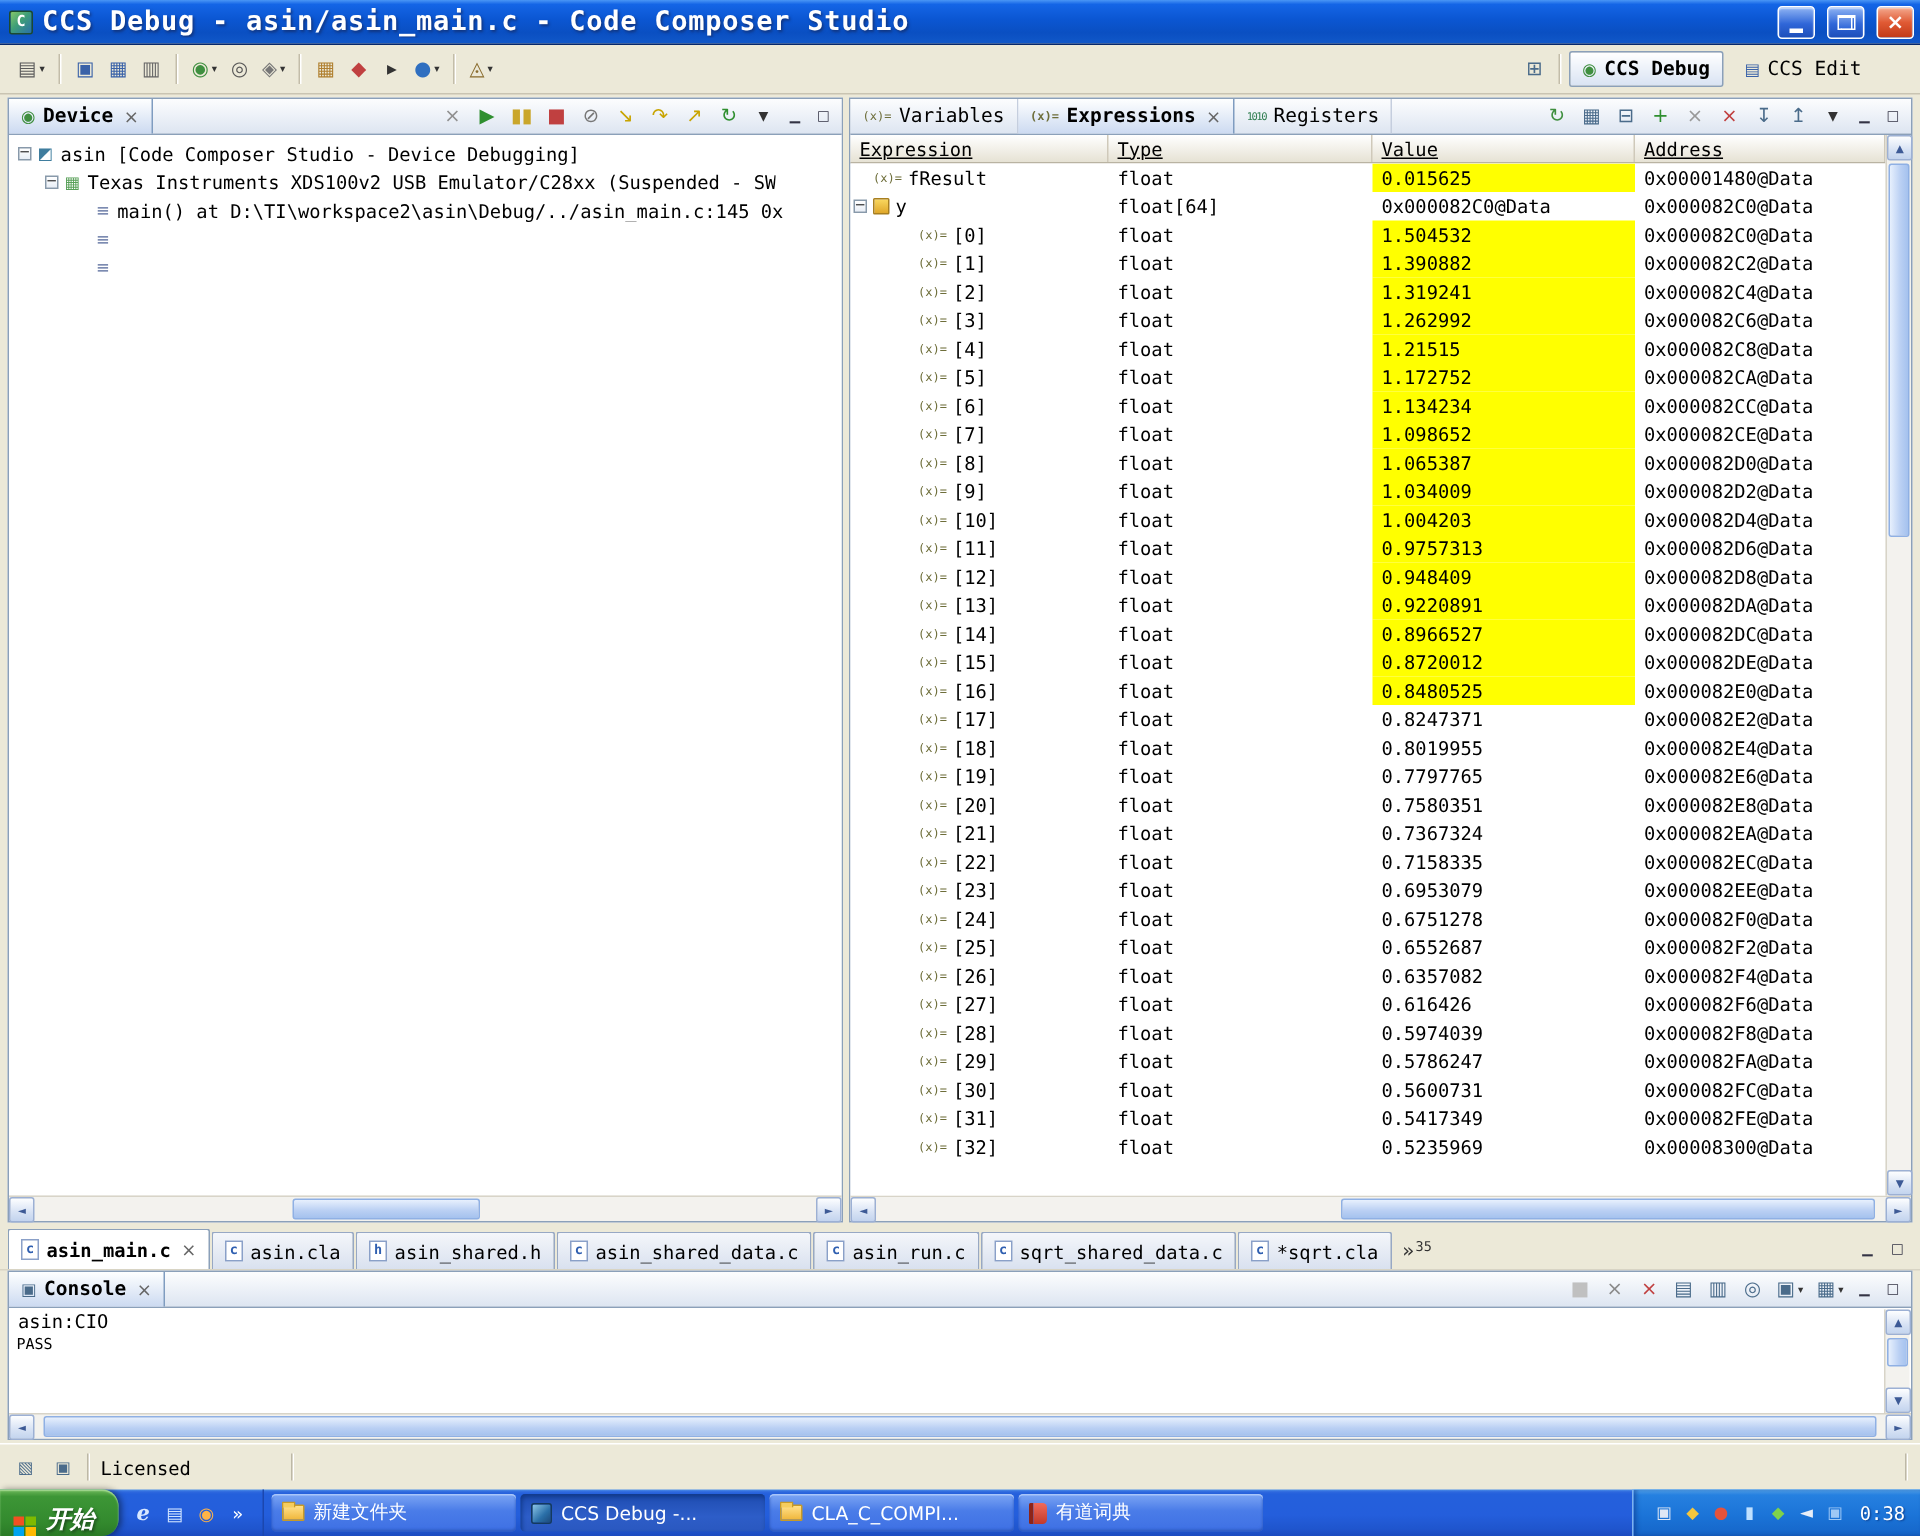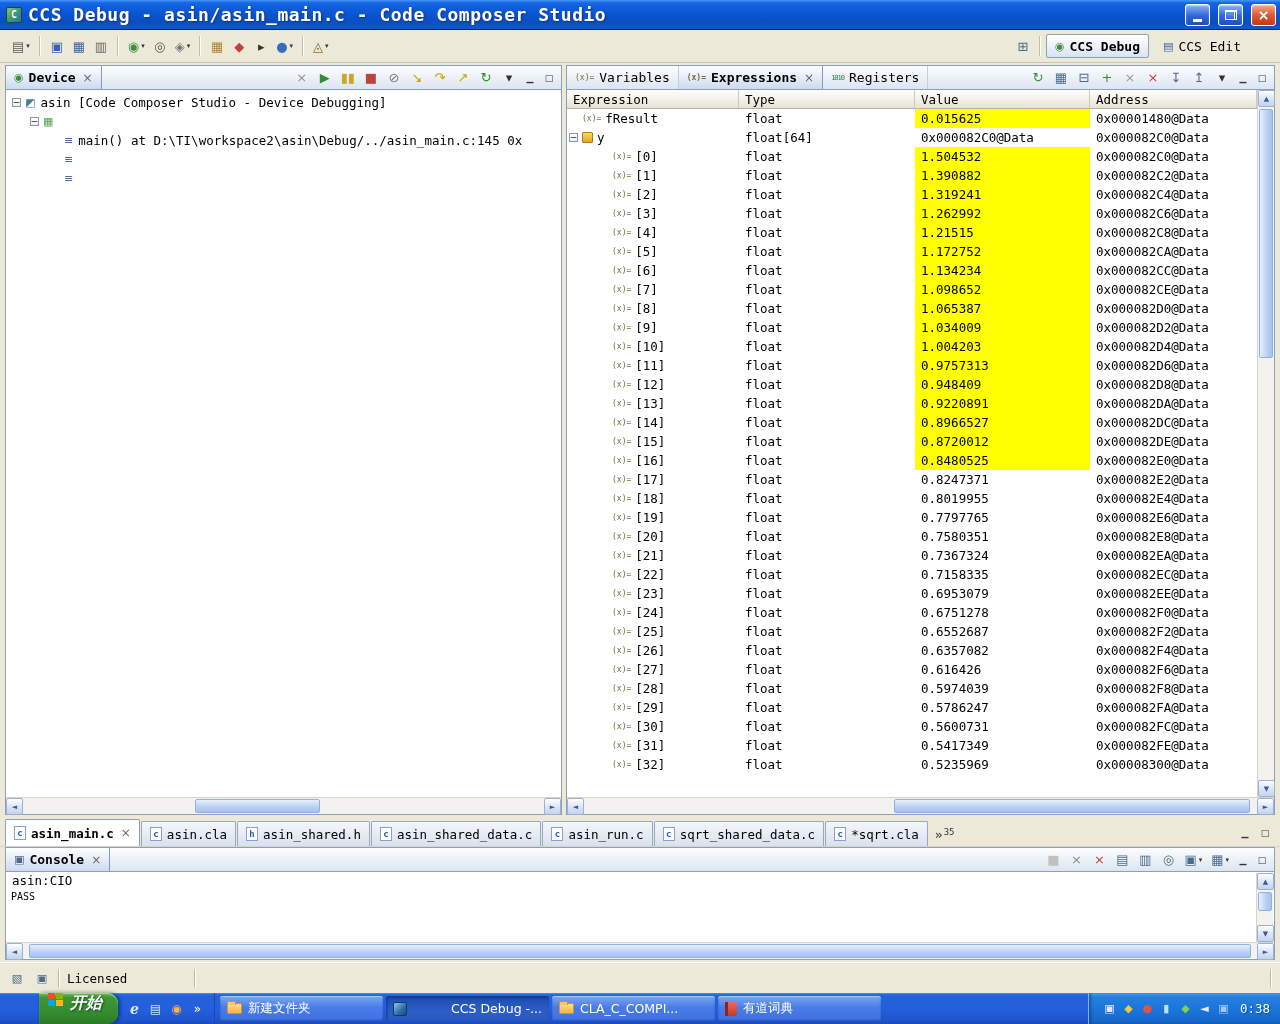--- a/index.html
+++ b/index.html
@@ -70,21 +70,21 @@
     font-family:"DejaVu Sans",sans-serif;}
   .exp-slot{width:13px;flex:none;}
   .node-icon{font-family:"DejaVu Sans",sans-serif;font-size:11px;margin-right:5px;flex:none;}
   .icon-target{color:#3f7d9e;}
   .icon-device{color:#58a058;}
   .icon-frame{color:#55699a;}
   .node-label{overflow:hidden;white-space:nowrap;}
 
   
   .grid-wrap{flex:1;min-height:0;position:relative;padding-right:17px;display:flex;flex-direction:column;}
-  .grid-header{height:19px;flex:none;display:flex;background:linear-gradient(#ffffff,#e6e2d4);border-bottom:1px solid #b9b3a2;}
+  .grid-header{height:19px;flex:none;display:flex;background:linear-gradient(#ffffff,#e6e2d4);border-bottom:1px solid #b9b3a2;text-decoration:underline;}
   .gh-cell{display:flex;align-items:center;padding:0 4px 0 6px;border-right:1px solid #cfc9ba;font-size:12.5px;overflow:hidden;white-space:nowrap;}
   .col-expr{width:172px;flex:none;}
   .col-type{width:176px;flex:none;}
   .col-value{width:175px;flex:none;}
   .col-addr{flex:1;min-width:0;}
   .grid-body{flex:1;min-height:0;overflow:hidden;background:#fff;}
   .grid-row{height:19px;display:flex;}
   .gr-cell{display:flex;align-items:center;padding:0 4px 0 6px;overflow:hidden;white-space:nowrap;font-size:12.5px;}
   .gr-cell.col-expr{padding-left:2px;}
   .value-hl{background:#ffff00;}
@@ -124,37 +124,37 @@
 
   
   .statusbar{height:31px;flex:none;display:flex;align-items:center;gap:7px;padding:0 8px;background:#ECE9D8;border-top:1px solid #fff;font-size:12.5px;}
   .st-sep{width:0;height:18px;border-left:1px solid #bdb8a6;border-right:1px solid #fff;}
   .st-icon{font-family:"DejaVu Sans",sans-serif;font-size:11px;color:#4a6b8a;width:18px;height:18px;display:flex;align-items:center;justify-content:center;}
   .st-spacer{flex:1;}
 
   
   .taskbar{height:31px;flex:none;display:flex;align-items:stretch;
     background:linear-gradient(#4f91e8 0%,#2e68de 5%,#2460dc 10%,#245edc 55%,#1f55cd 85%,#1b4ac0 100%);}
-  .start-btn{flex:none;display:flex;align-items:flex-start;gap:7px;padding:0 16px 0 9px;border-radius:0 11px 11px 0;
+  .start-btn{flex:none;display:flex;align-items:flex-end;gap:7px;padding:0 16px 0 9px;border-radius:0 11px 11px 0;
     background:linear-gradient(#6fb95a 0%,#3d9636 15%,#338a2e 70%,#2a7a26 100%);
     box-shadow:inset 0 1px 1px #a8da96,2px 0 4px rgba(0,0,0,.45);
     color:#fff;font-weight:bold;font-style:italic;font-size:16px;text-shadow:1px 1px 2px #1d4a1d;
-    font-family:"DejaVu Sans","Liberation Sans",sans-serif;margin-left:39px;}
+    font-family:"DejaVu Sans","Liberation Sans",sans-serif;}
   .win-flag{display:grid;grid-template-columns:7px 7px;grid-template-rows:6px 6px;gap:1px;flex:none;}
   .win-flag span{display:block;}
   .wf1{background:#f25022;}.wf2{background:#7fba00;}.wf3{background:#00a4ef;}.wf4{background:#ffb900;}
   .quick-launch{flex:none;display:flex;align-items:center;gap:4px;padding:0 8px;border-right:1px solid #1b47ae;}
   .ql-icon{width:17px;height:17px;display:flex;align-items:center;justify-content:center;font-size:12px;font-family:"DejaVu Sans",sans-serif;}
   .ql-icon.ie{font-family:"DejaVu Serif","Liberation Serif",serif;font-style:italic;font-weight:bold;font-size:14px;}
   .task-buttons{flex:1;display:flex;align-items:center;gap:3px;padding:4px 5px;overflow:hidden;}
   .task-btn{flex:1;max-width:163px;height:25px;display:flex;align-items:center;gap:6px;padding:0 7px;border-radius:3px;
     background:linear-gradient(#7ca6f4 0%,#4a7ce8 45%,#3e70e4 100%);
     box-shadow:inset 0 1px 0 #a9c6fa,inset 0 -1px 2px #2a55b8;color:#fff;font-size:12.5px;white-space:nowrap;overflow:hidden;
     font-family:"DejaVu Sans","Liberation Sans",sans-serif;}
-  .task-btn.active{background:linear-gradient(#1e4cb0,#2d5dc8 60%,#2a58c0);box-shadow:inset 1px 2px 3px #123a8a;justify-content:space-between;}
+  .task-btn.active{background:linear-gradient(#1e4cb0,#2d5dc8 60%,#2a58c0);box-shadow:inset 1px 2px 3px #123a8a;}
   .ticon-folder{width:15px;height:11px;flex:none;background:linear-gradient(#ffe08a,#f0b73c);border:1px solid #c79a28;border-radius:1px;position:relative;}
   .ticon-folder::before{content:"";position:absolute;top:-3px;left:-1px;width:7px;height:3px;background:#f6cd5e;border:1px solid #c79a28;border-bottom:none;border-radius:1px 1px 0 0;}
   .ticon-ccs{width:14px;height:14px;flex:none;border-radius:2px;background:linear-gradient(135deg,#8ec7e8,#2a6fa8 60%,#1d4a7a);border:1px solid #143a5e;}
   .ticon-dict{width:12px;height:14px;flex:none;background:linear-gradient(#f06a5a,#c23a2a);border-left:3px solid #8e2418;border-radius:1px 3px 3px 1px;}
   .tray{flex:none;display:flex;align-items:center;gap:3px;padding:0 10px 0 12px;
     background:linear-gradient(#56a8f0 0%,#2580e0 12%,#1b74d8 55%,#1565c8 100%);
     border-left:1px solid #7db2ee;box-shadow:inset 2px 0 3px rgba(10,40,120,.45);}
   .tray-ic{width:17px;height:17px;display:flex;align-items:center;justify-content:center;font-size:11px;font-family:"DejaVu Sans",sans-serif;}
   .clock{color:#fff;font-size:12.5px;margin-left:5px;text-shadow:1px 1px 1px #114a9e;}
 </style>
@@ -287,20 +287,21 @@
         </div>
         <div class="debug-tree" id="debug-tree">
             <div class="tree-row" style="padding-left: 6px;">
               <span class="expander">−</span>
               <span class="node-icon icon-target">◩</span>
               <span class="node-label">asin [Code Composer Studio - Device Debugging]</span>
             </div>
             <div class="tree-row" style="padding-left: 24px;">
               <span class="expander">−</span>
               <span class="node-icon icon-device">▦</span>
+              <span class="node-label">Texas Instruments XDS100v2 USB Emulator/C28xx (Suspended - SW</span>
             </div>
             <div class="tree-row" style="padding-left: 58px;">
               <span class="node-icon icon-frame">≡</span>
               <span class="node-label">main() at D:\TI\workspace2\asin\Debug/../asin_main.c:145 0x</span>
             </div>
             <div class="tree-row" style="padding-left: 58px;">
               <span class="node-icon icon-frame">≡</span>
             </div>
             <div class="tree-row" style="padding-left: 58px;">
               <span class="node-icon icon-frame">≡</span>

